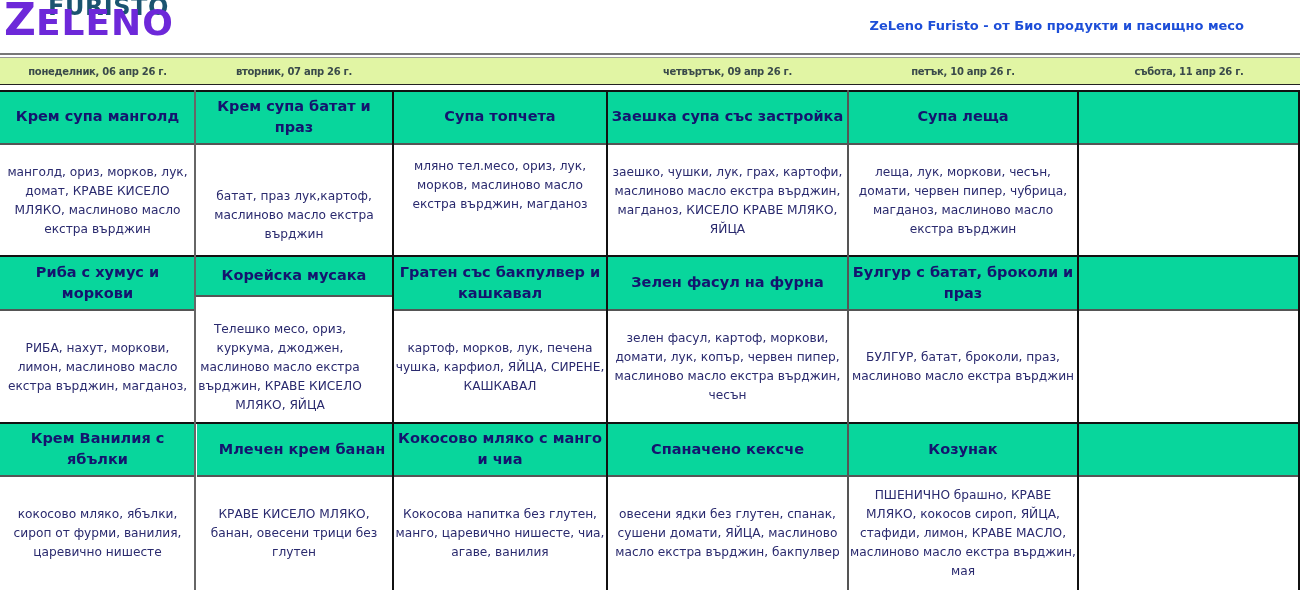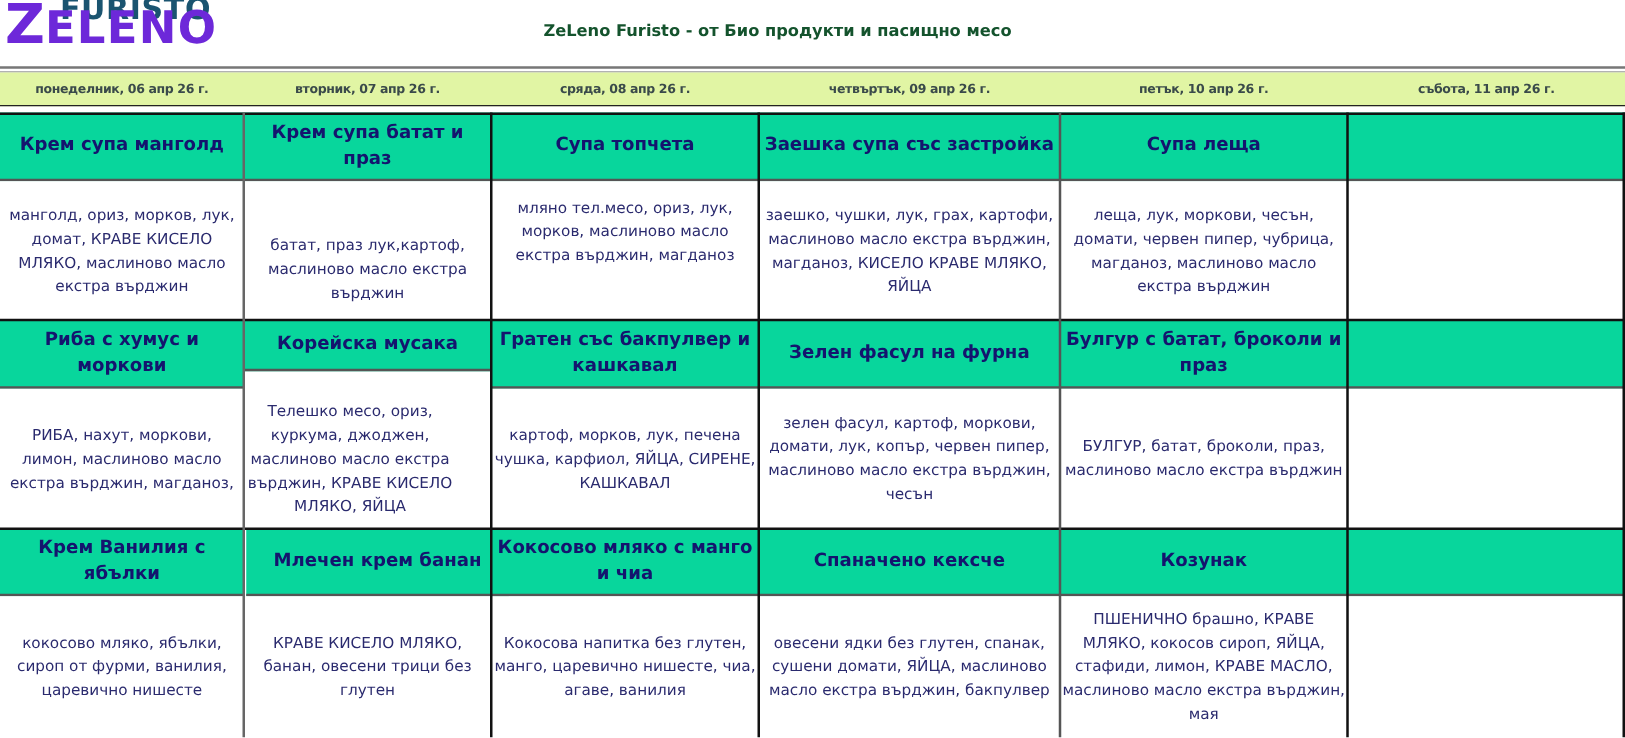--- a/index.html
+++ b/index.html
@@ -16,23 +16,23 @@
     }
     .logo-bottom {
       position: absolute; left: 0px; top: 14px;
       font-family: "DejaVu Sans", sans-serif; font-weight: bold;
       color: #6d28d9; line-height: 24px; white-space: nowrap;
     }
     .logo-bottom .z { font-size: 44px; }
     .logo-bottom .rest { font-size: 36px; letter-spacing: 1px; }
 
     .site-title {
-      position: absolute; left: 0; width: 1244px; top: 18px; text-align: center;
+      position: absolute; left: 0; width: 1244px; top: 18px; text-align: right;
       font-family: "DejaVu Sans", sans-serif; font-weight: bold;
-      font-size: 13px; color: #14532d;
+      font-size: 13px; color: #1d4ed8;
     }
 
     .rule1 { position: absolute; left: 0; top: 53px; width: 1300px; height: 2px; background: #777; }
     .rule2 { position: absolute; left: 0; top: 57px; width: 1300px; height: 1px; background: #999; }
 
     .dates {
       position: absolute; left: 0; top: 58px; width: 1300px; height: 27px;
       background: #e1f5a4; border-bottom: 1px solid #222;
     }
     .date {
@@ -71,21 +71,20 @@
 </div>
 
 <div class="site-title">ZeLeno Furisto - от Био продукти и пасищно месо</div>
 
 <div class="rule1"></div>
 <div class="rule2"></div>
 
 <div class="dates">
   <div class="date" style="left:0;width:195px">понеделник, 06 апр 26 г.</div>
   <div class="date" style="left:195px;width:198px">вторник, 07 апр 26 г.</div>
-  <div class="date" style="left:393px;width:214px">сряда, 08 апр 26 г.</div>
   <div class="date" style="left:607px;width:241px">четвъртък, 09 апр 26 г.</div>
   <div class="date" style="left:848px;width:230px">петък, 10 апр 26 г.</div>
   <div class="date" style="left:1078px;width:222px">събота, 11 апр 26 г.</div>
 </div>
 
 <div class="grid">
 
   <div class="cell title-cell" style="left:0;top:0;width:195px;height:55px">Крем супа манголд</div>
   <div class="cell title-cell" style="left:195px;top:0;width:198px;height:55px">Крем супа батат и праз</div>
   <div class="cell title-cell" style="left:393px;top:0;width:214px;height:55px">Супа топчета</div>

